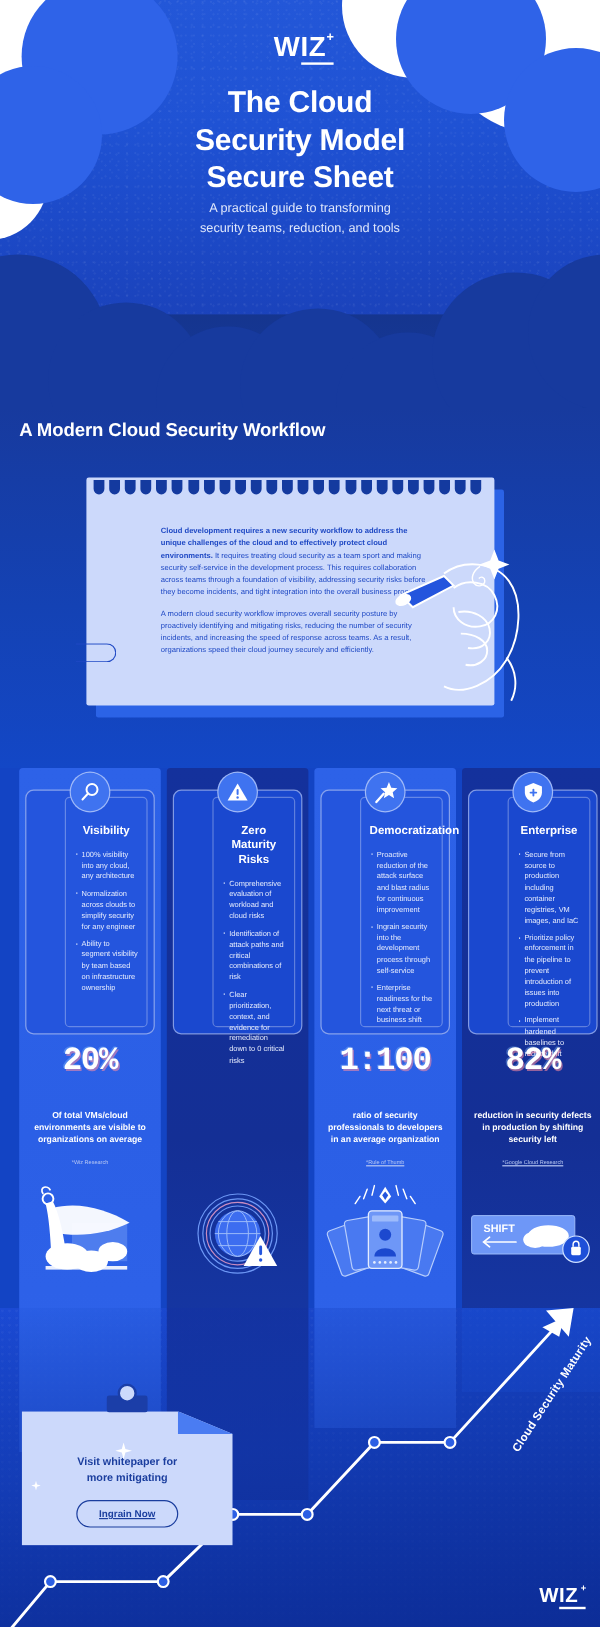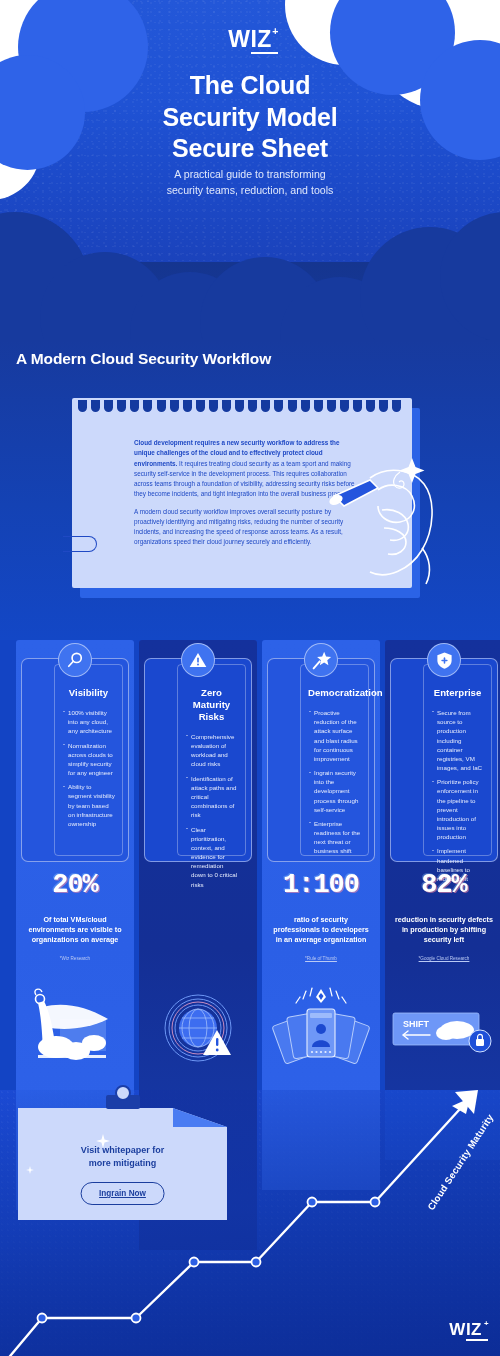--- a/index.html
+++ b/index.html
@@ -137,21 +137,21 @@
   }
 
   
   .stat { position: absolute; left: 0; top: 230px; width: 118px; text-align: center; }
   .stat-num {
     color: #fff; font-size: 27px; font-weight: 800; letter-spacing: -1px;
     text-shadow: 1.2px 1.2px 0 rgba(255,140,160,.55), -1.2px -1.2px 0 rgba(140,200,255,.35);
     font-family: Liberation Mono, monospace;
   }
   .stat-desc {
-    margin-top: 15px; padding: 0 9px; color: #fff;
+    margin-top: 25px; padding: 0 9px; color: #fff;
     font-size: 7.2px; font-weight: 700; line-height: 1.38;
   }
   .stat-src {
     margin-top: 11px; color: #b9c9f4; font-size: 4.6px; font-weight: 400;
   }
   .stat-src u { text-decoration: underline; }
 
   .illus { position: absolute; left: 0; top: 345px; width: 118px; height: 90px; }
 
   
@@ -159,21 +159,21 @@
     position: absolute; left: 0; top: 1090px; width: 500px; height: 266px;
     background: linear-gradient(160deg,#1b4ad4 0%,#1845c9 35%,#1036a8 100%);
     overflow: hidden;
   }
   .bottom-noise {
     position: absolute; inset: 0;
     background-image: radial-gradient(circle at 30% 40%, rgba(255,255,255,.06) 0 1px, transparent 1px);
     background-size: 6px 6px; opacity: .7;
   }
   .cta {
-    position: absolute; left: 18px; top: 1108px; width: 209px; height: 112px; z-index: 8;
+    position: absolute; left: 18px; top: 1176px; width: 176px; height: 112px; z-index: 8;
   }
   .cta-paper2 {
     position: absolute; inset: 0; background: #ccd9fb;
     clip-path: polygon(0 0, 74% 0, 100% 17%, 100% 100%, 0 100%);
   }
   .cta-fold {
     position: absolute; left: 74%; top: 0; width: 26%; height: 17%;
     background: #4a7cf2; clip-path: polygon(0 0, 100% 100%, 0 100%);
   }
   .clipboard-top {

